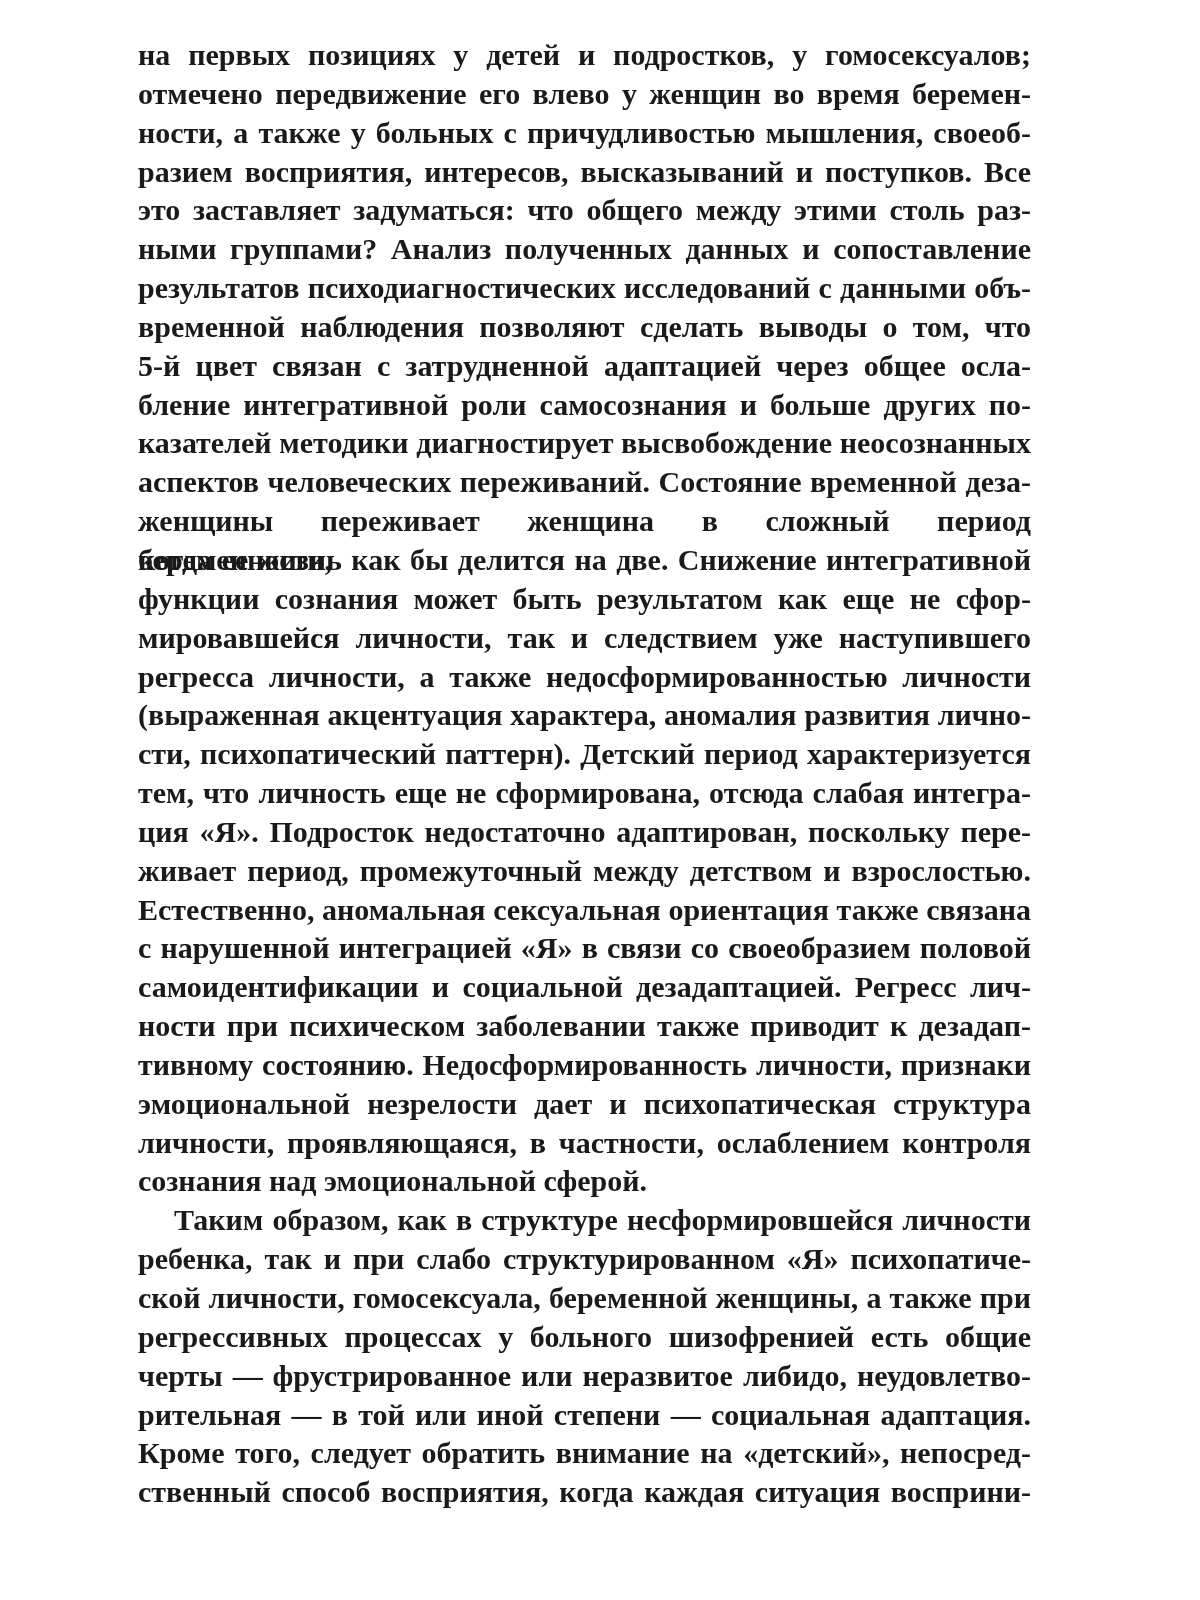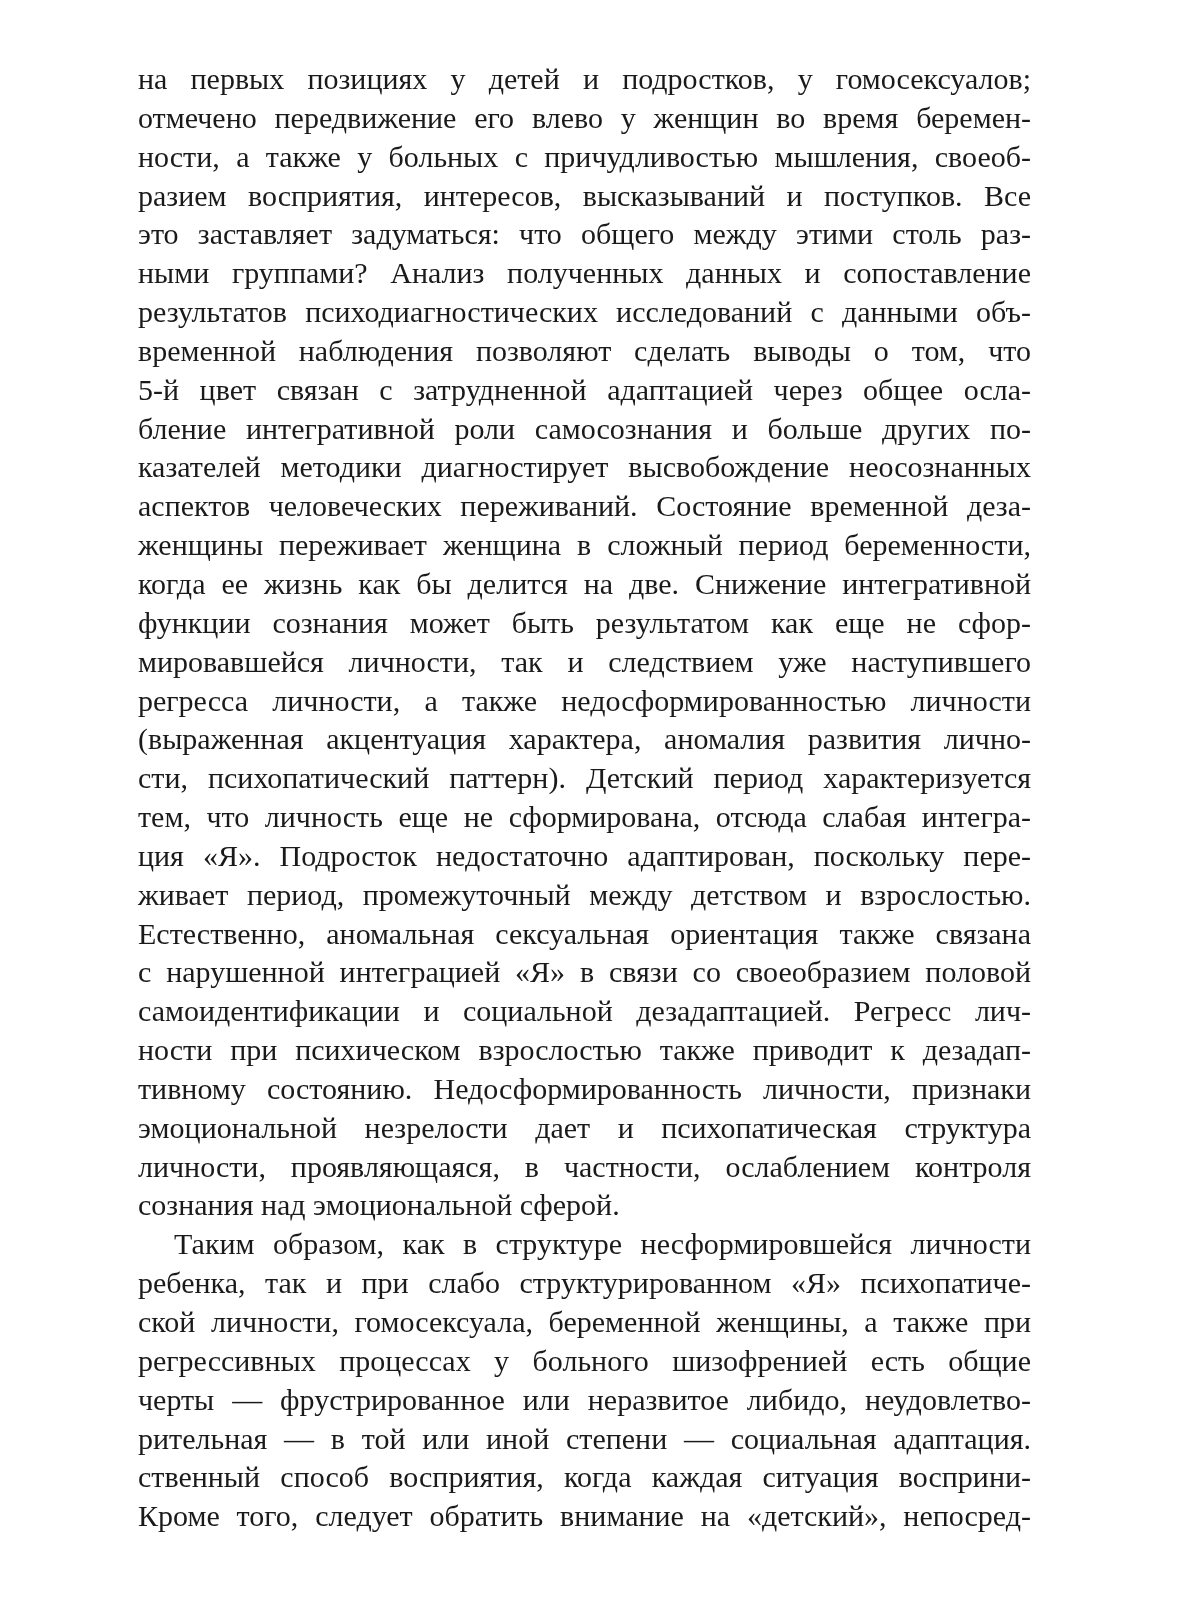--- a/index.html
+++ b/index.html
@@ -16,22 +16,23 @@
     color: #1a1a1a;
   }
   .page {
     position: absolute;
     inset: 0;
     background: #ffffff;
   }
   .text-block {
     position: absolute;
     left: 138px;
-    top: 60px;
+    top: 36px;
     width: 893px;
+    font-weight: bold;
   }
   .paragraph {
     margin: 0;
     padding: 0;
   }
   .line {
     font-size: 30px;
     line-height: 38.85px;
     height: 38.85px;
     text-align: justify;
@@ -77,31 +78,31 @@
         <div class="line">мировавшейся личности, так и следствием уже наступившего</div>
         <div class="line">регресса личности, а также недосформированностью личности</div>
         <div class="line">(выраженная акцентуация характера, аномалия развития лично-</div>
         <div class="line">сти, психопатический паттерн). Детский период характеризуется</div>
         <div class="line">тем, что личность еще не сформирована, отсюда слабая интегра-</div>
         <div class="line">ция «Я». Подросток недостаточно адаптирован, поскольку пере-</div>
         <div class="line">живает период, промежуточный между детством и взрослостью.</div>
         <div class="line">Естественно, аномальная сексуальная ориентация также связана</div>
         <div class="line">с нарушенной интеграцией «Я» в связи со своеобразием половой</div>
         <div class="line">самоидентификации и социальной дезадаптацией. Регресс лич-</div>
-        <div class="line">ности при психическом взрослостью также приводит к дезадап-</div>
+        <div class="line">ности при психическом заболевании также приводит к дезадап-</div>
         <div class="line">тивному состоянию. Недосформированность личности, признаки</div>
         <div class="line">эмоциональной незрелости дает и психопатическая структура</div>
         <div class="line">личности, проявляющаяся, в частности, ослаблением контроля</div>
         <div class="line no-justify">сознания над эмоциональной сферой.</div>
       </div>
       <div class="paragraph">
         <div class="line indent">Таким образом, как в структуре несформировшейся личности</div>
         <div class="line">ребенка, так и при слабо структурированном «Я» психопатиче-</div>
         <div class="line">ской личности, гомосексуала, беременной женщины, а также при</div>
         <div class="line">регрессивных процессах у больного шизофренией есть общие</div>
         <div class="line">черты — фрустрированное или неразвитое либидо, неудовлетво-</div>
         <div class="line">рительная — в той или иной степени — социальная адаптация.</div>
+        <div class="line">Кроме того, следует обратить внимание на «детский», непосред-</div>
         <div class="line">ственный способ восприятия, когда каждая ситуация восприни-</div>
-        <div class="line">Кроме того, следует обратить внимание на «детский», непосред-</div>
       </div>
     </div>
   <div class="page-number">42</div>
 </div>
 
 </body></html>

